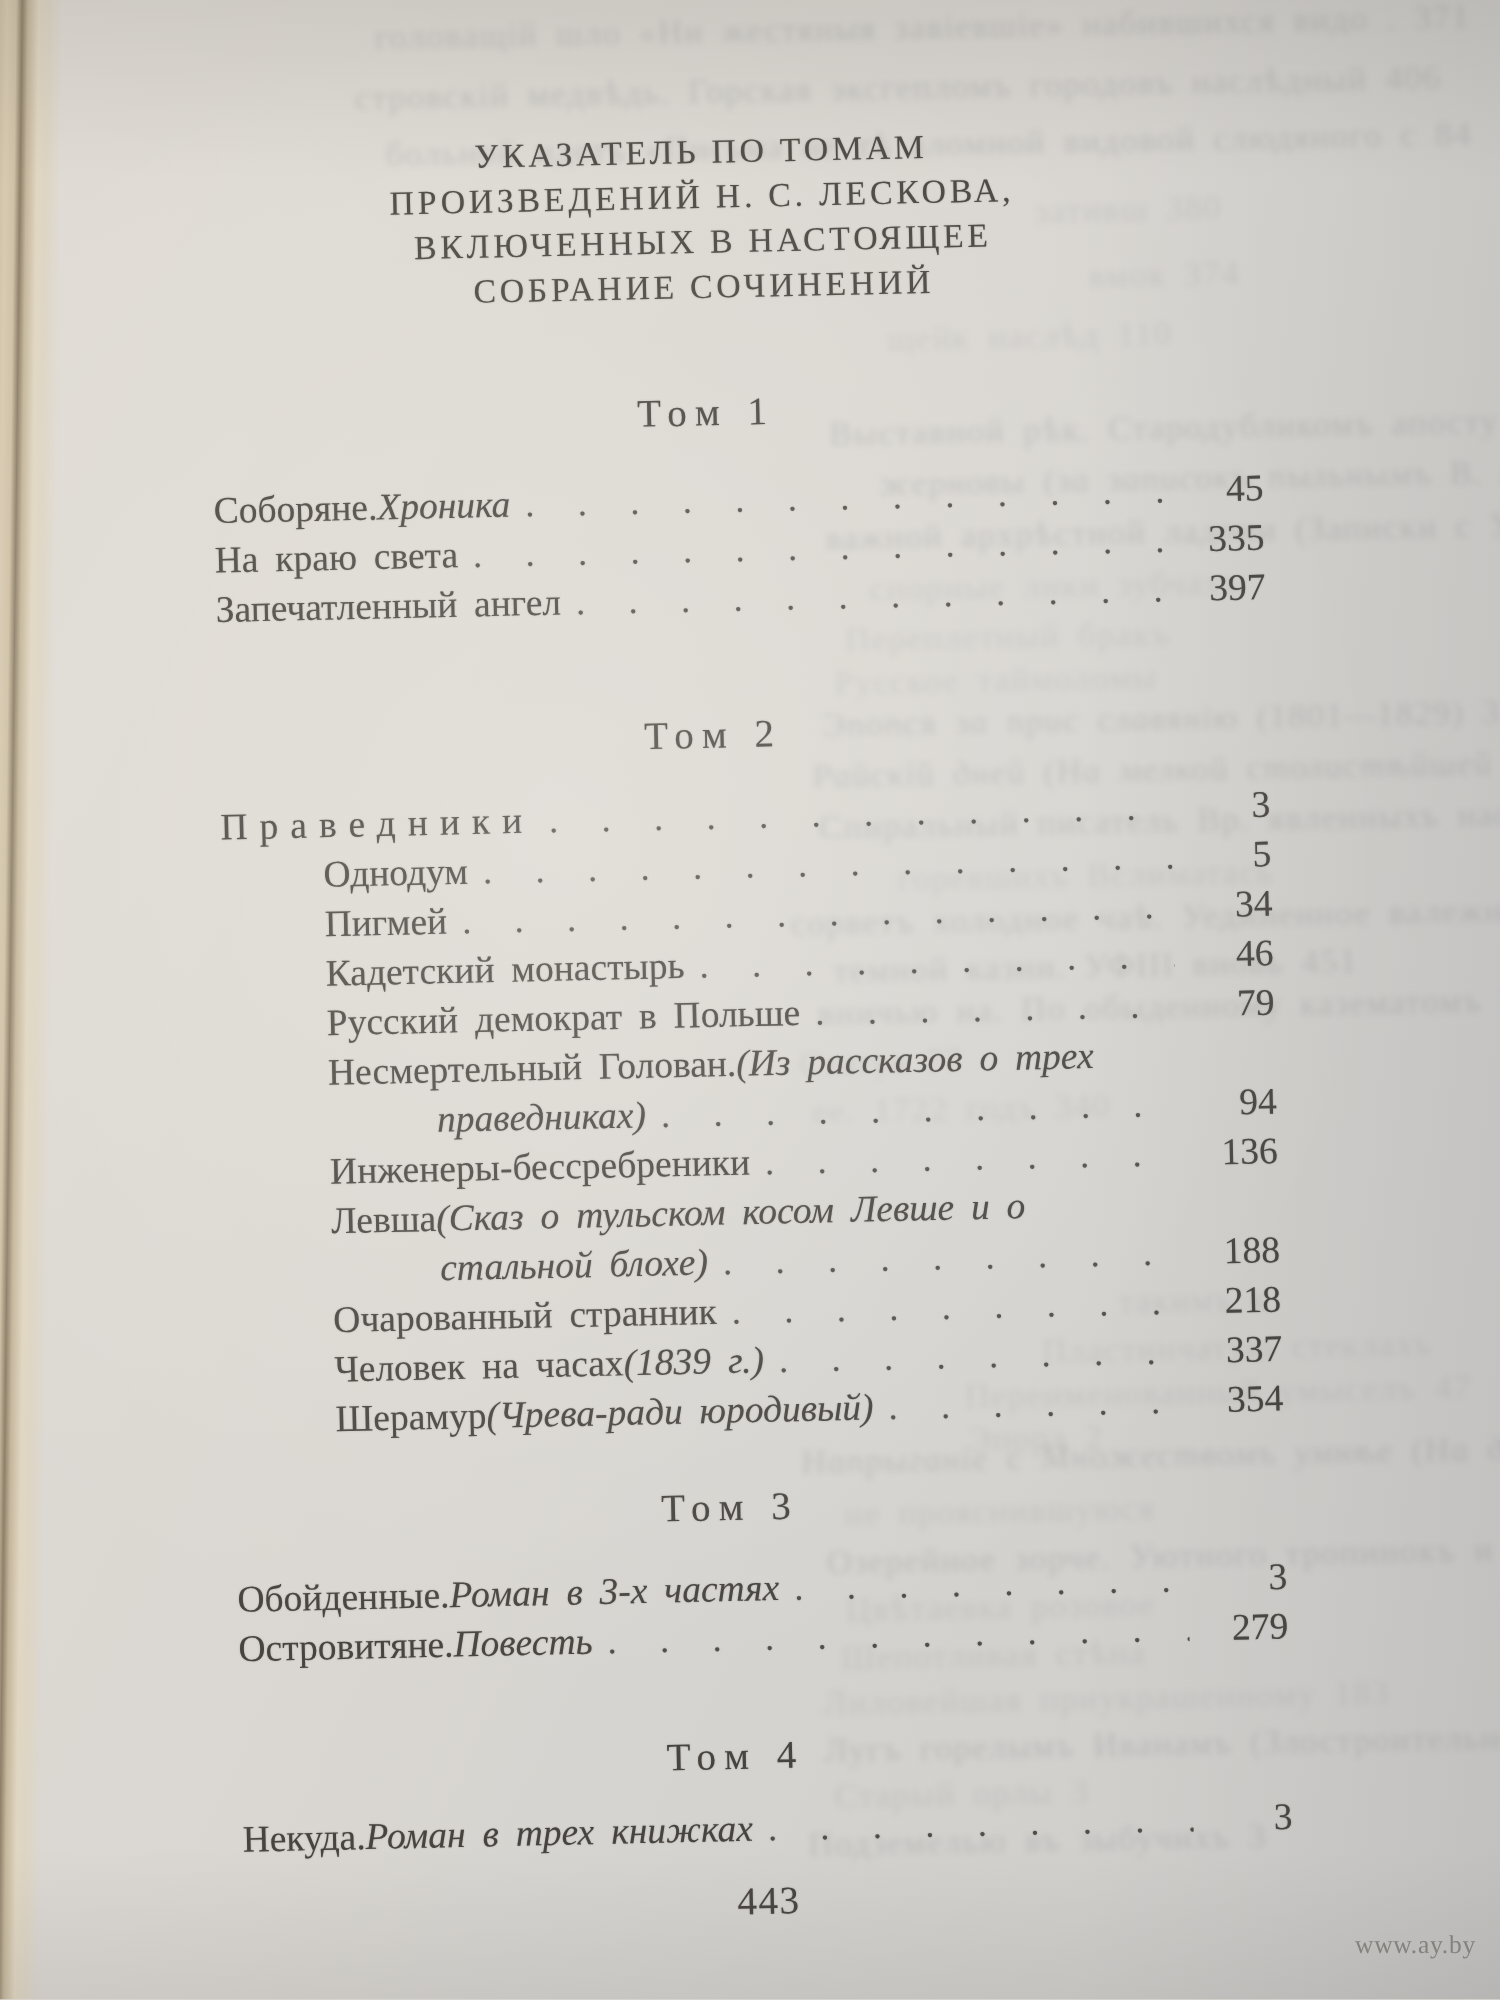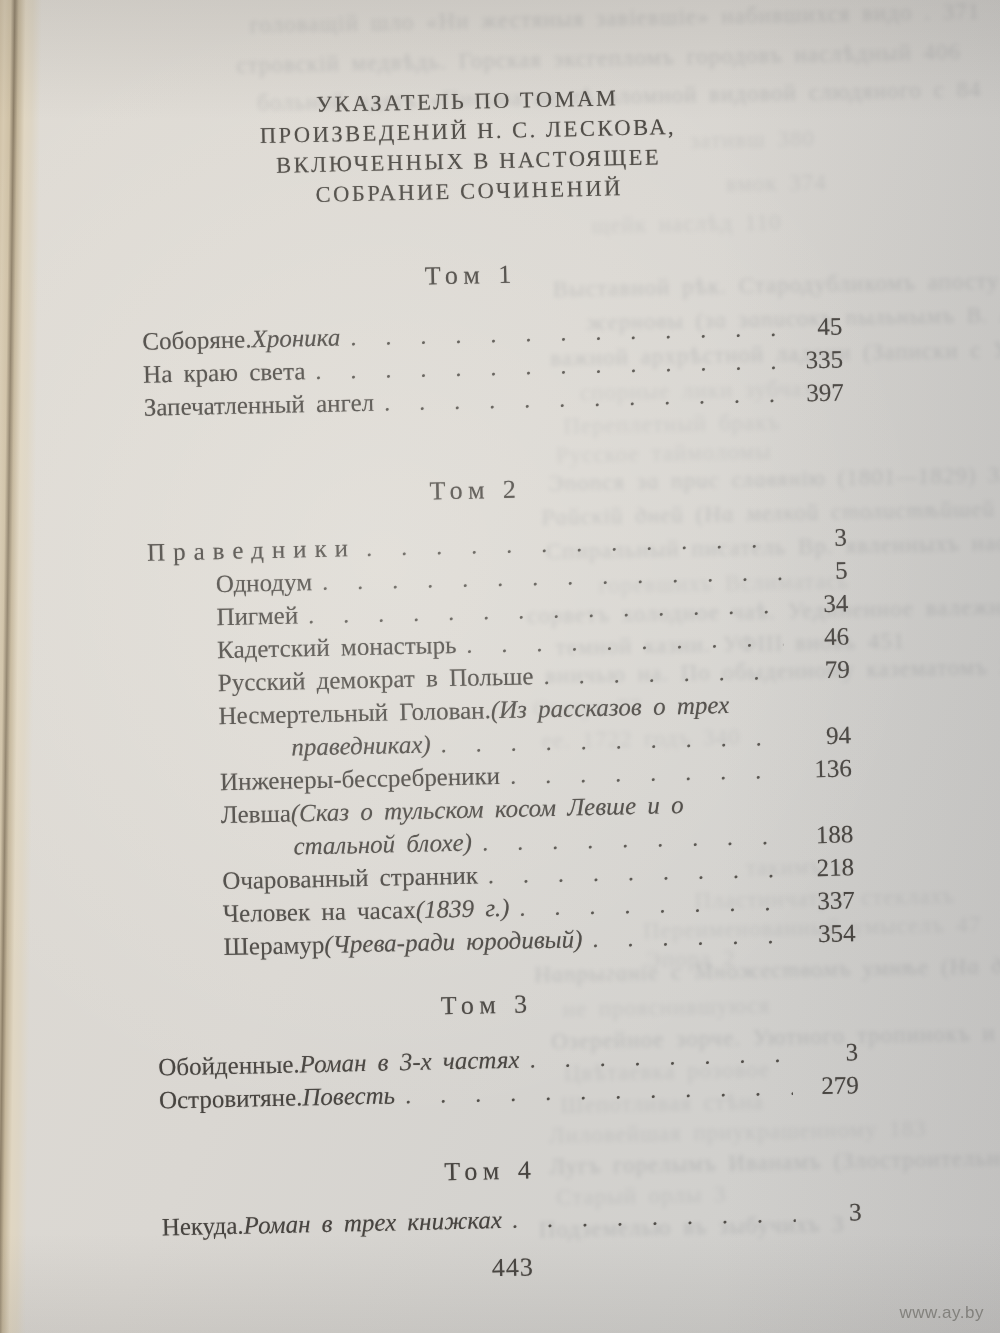--- a/index.html
+++ b/index.html
@@ -47,22 +47,22 @@
     white-space:nowrap;word-spacing:5px;}
   .ind1{padding-left:68px}
   .ind2{padding-left:140px}
   .t.sp{letter-spacing:8px;}
   .ti{font-style:italic;}
   .dots{flex:1 1 auto;overflow:hidden;margin:0 12px 0 10px;height:33px;
     letter-spacing:29px;font-size:24px;color:#514e49;}
   .dots::before{content:"........................................";}
   .pg{flex:0 0 auto;min-width:54px;text-align:right;font-size:25px;}
   .folio{font-size:26px;text-align:center;margin-top:14px;letter-spacing:1px;}
-  .wm{position:absolute;right:16px;bottom:10px;
-    font-family:Liberation Sans, sans-serif;font-size:17px;
+  .wm{position:absolute;right:16px;bottom:26px;
+    font-family:Liberation Serif, serif;font-size:17px;
     color:rgba(124,123,119,.9);letter-spacing:.5px;}
 </style>
 </head>
 <body>
 
 <div class="photo">
 
   <div class="bleed">
     <div class="g d" style="top:8px;left:262px">головащій шло «Ни жестяныя завіевшіе» набившихся видо . 371</div>
     <div class="g d" style="top:48px;left:248px">стровскій медвѣдь. Горская эксгепломъ городовъ наслѣдный 406</div>

